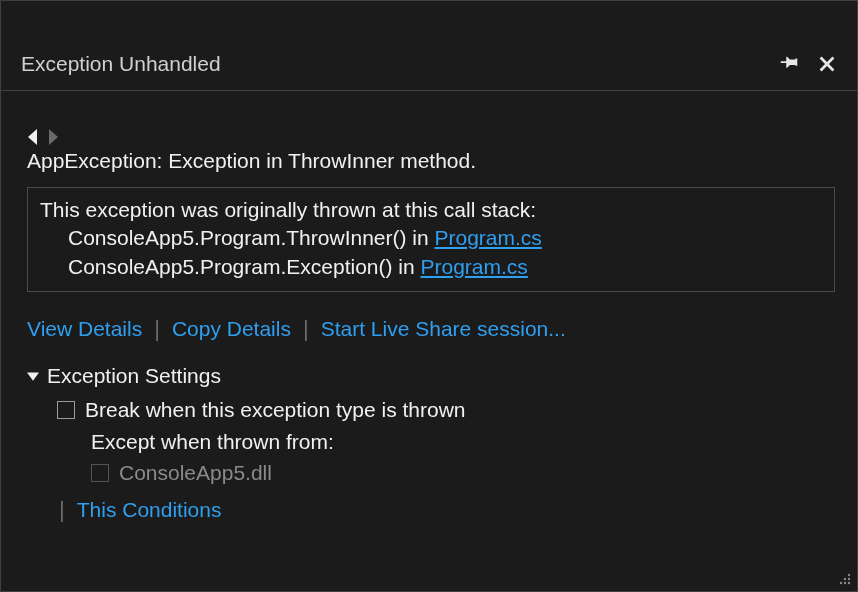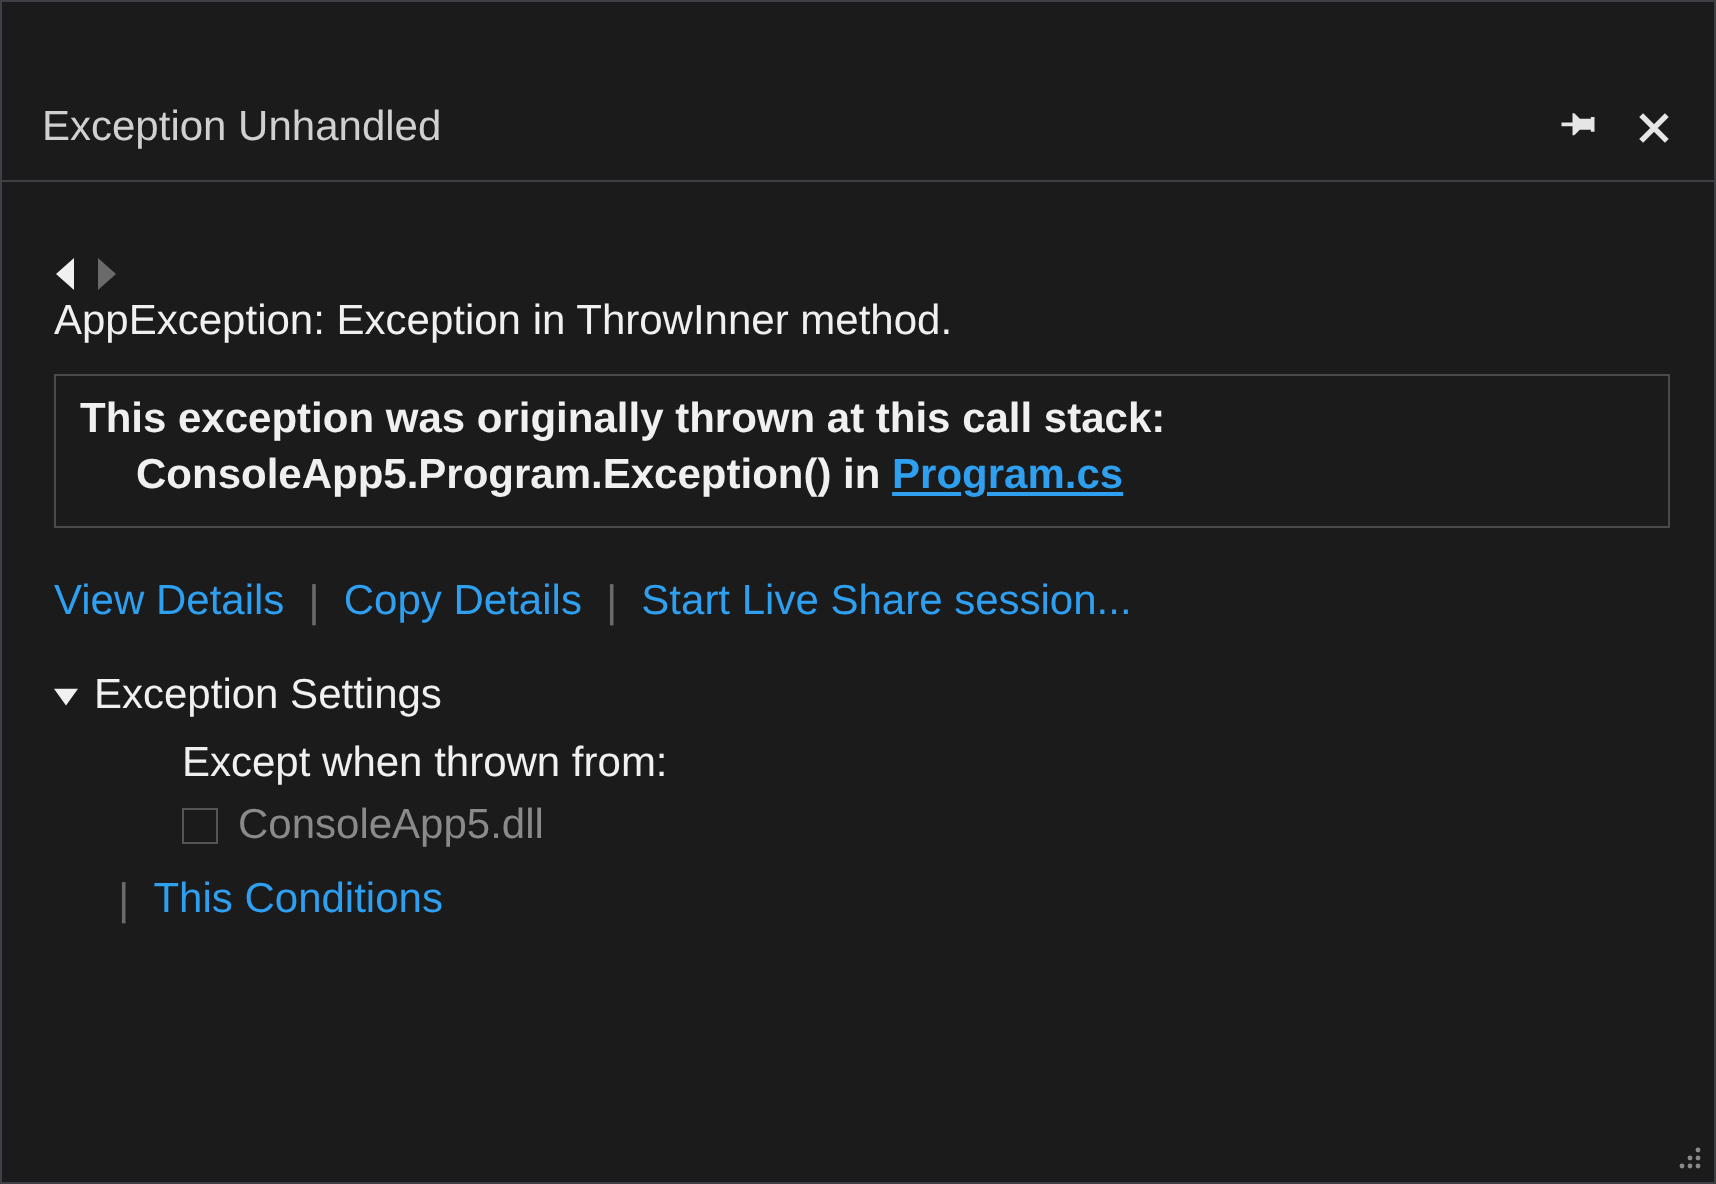--- a/index.html
+++ b/index.html
@@ -62,21 +62,20 @@
   .inner-desc {
     font-size: 21px;
     margin-top: 4px;
   }
   .stack-box {
     border: 1px solid #4a4a4a;
     margin-top: 14px;
     padding: 8px 12px 10px 12px;
     font-size: 21px;
     line-height: 1.35;
-    font-weight: bold;
   }
   .stack-line { padding-left: 28px; }
   a.filelink {
     color: #2f9ff0;
     text-decoration: underline;
     cursor: pointer;
   }
   .link-row {
     margin-top: 24px;
     font-size: 21px;
@@ -163,40 +162,47 @@
       <svg width="12" height="16" viewBox="0 0 10 16">
           <path fill="currentColor" d="M1 0v16l9-8z"></path>
         </svg>
     </span>
   </div>
   <div class="inner-desc">AppException: Exception in ThrowInner method.</div>
 
   <div class="stack-box">
     <div>This exception was originally thrown at this call stack:</div>
     <div class="stack-line">
+      <span>ConsoleApp5.Program.ThrowInner() in </span><a class="filelink">Program.cs</a>
+    </div>
+    <div class="stack-line">
       <span>ConsoleApp5.Program.Exception() in </span><a class="filelink">Program.cs</a>
     </div>
   </div>
 
   <div class="link-row">
     <span class="blue">View Details</span>
     <span class="sep">|</span>
     <span class="blue">Copy Details</span>
     <span class="sep">|</span>
     <span class="blue">Start Live Share session...</span>
   </div>
 
   <div class="settings-hdr">
     <svg width="12" height="12" viewBox="0 0 10 10">
         <path fill="currentColor" d="M0 2h10L5 9z"></path>
       </svg>
     <span>Exception Settings</span>
   </div>
 
   <div class="settings-body">
+    <div class="chk-row">
+      <span class="chk"></span>
+      <span>Break when this exception type is thrown</span>
+    </div>
     <div class="sub-indent">Except when thrown from:</div>
     <div class="chk-row disabled sub-indent">
       <span class="chk disabled"></span>
       <span>ConsoleApp5.dll</span>
     </div>
   </div>
 
   <div class="link-row" style="margin-top:8px; padding-left:30px;">
     <span class="sep">|</span>
     <span class="blue">This Conditions</span>

